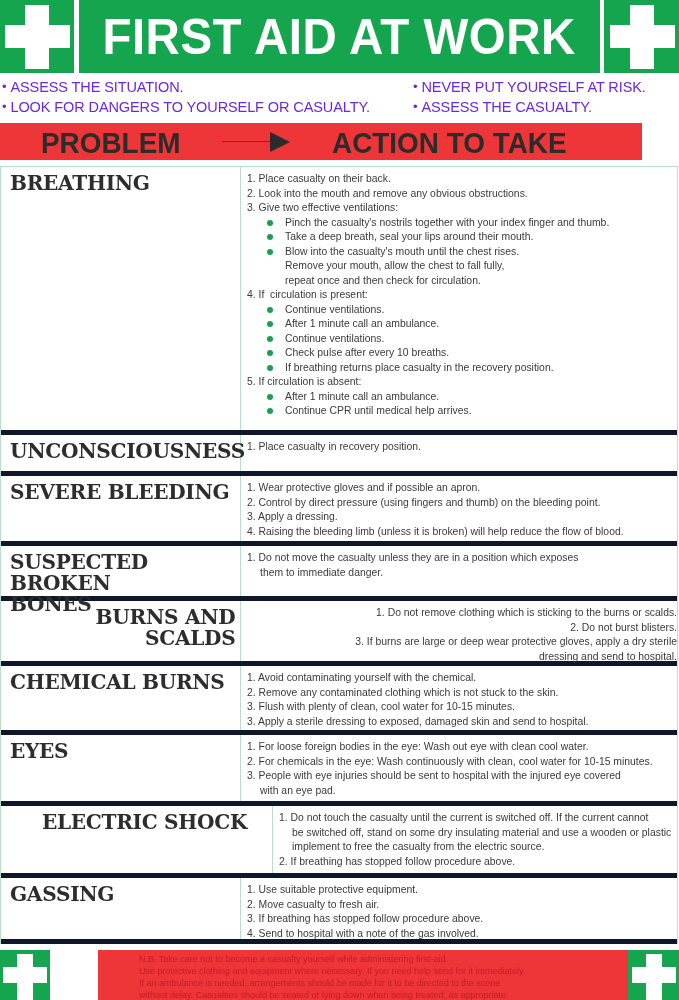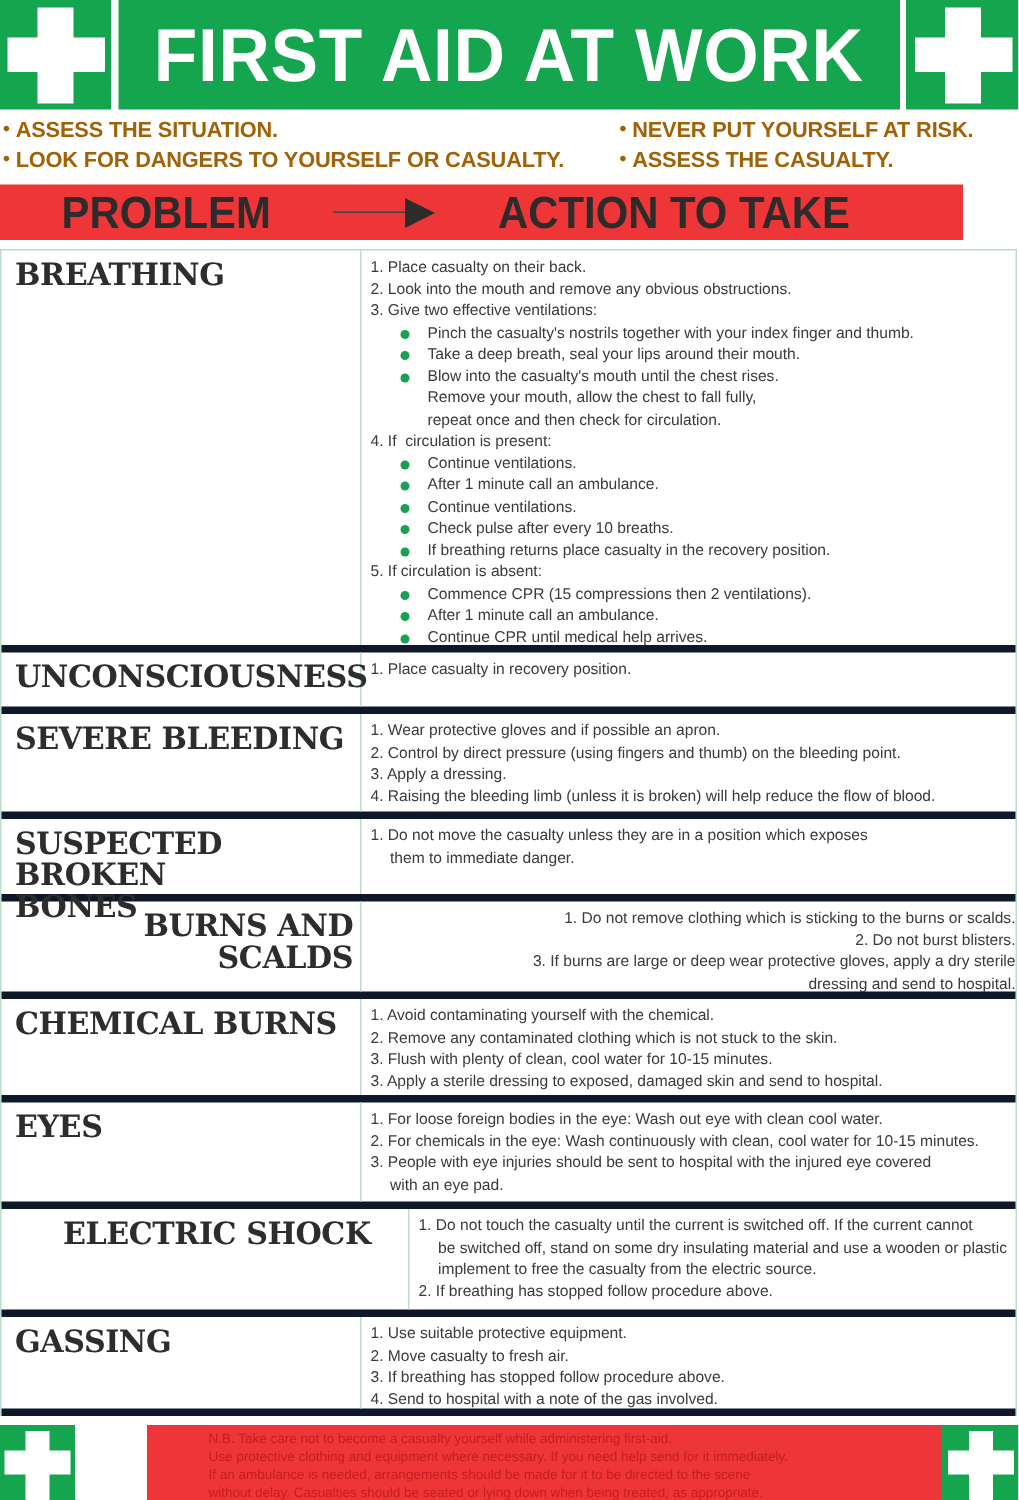--- a/index.html
+++ b/index.html
@@ -13,21 +13,21 @@
   #hdr-left .h { left: 5px; top: 25px; width: 65px; height: 23px; }
   #hdr-right { left: 604px; top: 0; width: 75px; height: 73px; }
   #hdr-right .v { left: 26px; top: 5px; width: 24px; height: 64px; }
   #hdr-right .h { left: 6px; top: 25px; width: 65px; height: 23px; }
 
   #title-box { position: absolute; left: 79px; top: 0; width: 521px; height: 73px; background: #16a54f;
     display: flex; align-items: center; justify-content: center; }
   #title { color: #fff; font-family: "Liberation Sans", sans-serif; font-weight: bold; font-size: 50px;
     letter-spacing: 0.5px; white-space: nowrap; transform: scaleX(0.95); }
 
-  .rule { position: absolute; font-weight: bold; font-size: 14.5px; color: #a16207; white-space: nowrap;
+  .rule { position: absolute; font-weight: normal; font-size: 14.5px; color: #6d28d9; white-space: nowrap;
     letter-spacing: -0.1px; }
   .rule .dot { font-size: 13px; margin-right: 4px; position: relative; top: -1px; }
 
   #red-bar { position: absolute; left: 0; top: 123px; width: 642px; height: 37px; background: #ee3537; }
   #problem-label { position: absolute; left: 41px; top: 0; height: 37px; line-height: 39px; font-weight: bold;
     font-size: 30px; color: #2c2c2c; transform: scaleX(0.93); transform-origin: left center; }
   #arrow { position: absolute; left: 222px; top: 9px; width: 70px; height: 20px; }
   #arrow .line { position: absolute; left: 0; top: 9px; width: 50px; height: 1px; background: #444; }
   #arrow .head { position: absolute; left: 48px; top: 0; width: 0; height: 0; border-top: 10px solid transparent;
     border-bottom: 10px solid transparent; border-left: 20px solid #2c2c2c; }
@@ -109,21 +109,20 @@
         <div class="bullet"><span class="b"></span><span class="t">Blow into the casualty's mouth until the chest rises.</span></div>
         <div class="bcont">Remove your mouth, allow the chest to fall fully,</div>
         <div class="bcont">repeat once and then check for circulation.</div>
         <div class="step">4. If  circulation is present:</div>
         <div class="bullet"><span class="b"></span><span class="t">Continue ventilations.</span></div>
         <div class="bullet"><span class="b"></span><span class="t">After 1 minute call an ambulance.</span></div>
         <div class="bullet"><span class="b"></span><span class="t">Continue ventilations.</span></div>
         <div class="bullet"><span class="b"></span><span class="t">Check pulse after every 10 breaths.</span></div>
         <div class="bullet"><span class="b"></span><span class="t">If breathing returns place casualty in the recovery position.</span></div>
         <div class="step">5. If circulation is absent:</div>
-        <div class="bullet"><span class="b"></span><span class="t">Commence CPR (15 compressions then 2 ventilations).</span></div>
         <div class="bullet"><span class="b"></span><span class="t">After 1 minute call an ambulance.</span></div>
         <div class="bullet"><span class="b"></span><span class="t">Continue CPR until medical help arrives.</span></div>
       </div>
     </div>
     <div class="row" style="height: 41px; justify-content: flex-end;">
       <div class="prob">
         <span>UNCONSCIOUSNESS</span>
       </div>
       <div class="act">
         <div class="step">1. Place casualty in recovery position.</div>

